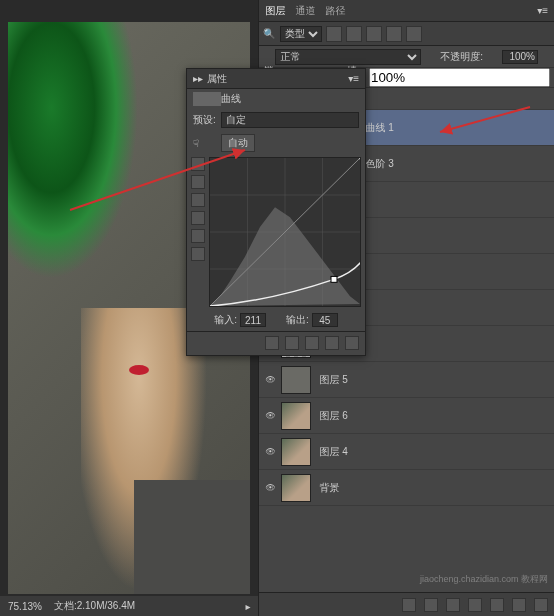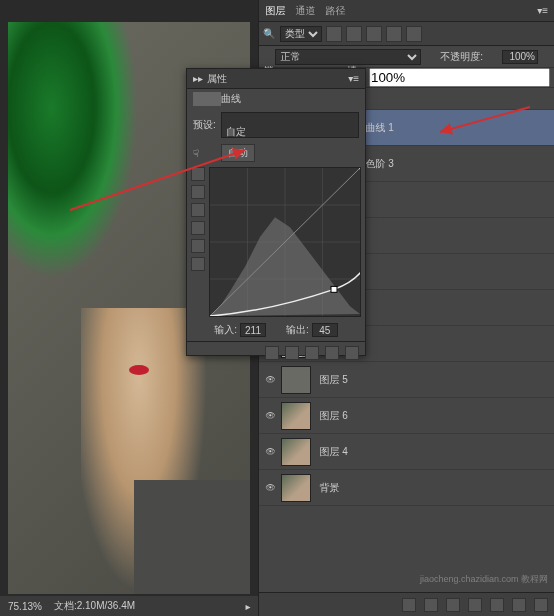--- a/index.html
+++ b/index.html
@@ -18,21 +18,21 @@
 .status-right { margin-left: auto; }
 
 .props-panel { position: absolute; top: 68px; left: 186px; width: 180px; height: 288px; background: #454545; border: 1px solid #222; box-shadow: 0 2px 8px rgba(0,0,0,0.5); z-index: 10; }
 .props-header { height: 20px; background: #3a3a3a; display: flex; align-items: center; padding: 0 6px; font-size: 10px; border-bottom: 1px solid #222; }
 .props-header .collapse { margin-right: 4px; }
 .props-header .menu { margin-left: auto; }
 .props-title { height: 20px; display: flex; align-items: center; padding: 0 6px; }
 .props-title .icon { width: 14px; height: 14px; background: #666; display: inline-block; }
 .props-row { display: flex; align-items: center; padding: 3px 6px; gap: 4px; font-size: 10px; }
 .props-row .label { width: 24px; }
-.props-row select, .props-row .dropdown { flex: 1; height: 16px; background: #333; border: 1px solid #222; color: #ccc; font-size: 10px; padding: 12px 4px; }
+.props-row select, .props-row .dropdown { flex: 1; height: 16px; background: #333; border: 1px solid #222; color: #ccc; font-size: 10px; padding: 0 4px; }
 .props-row .btn { background: #555; border: 1px solid #333; padding: 1px 6px; font-size: 10px; color: #ccc; }
 .curves-area { display: flex; padding: 2px 4px; }
 .curves-tools { width: 16px; display: flex; flex-direction: column; gap: 4px; }
 .curves-tools .tool { width: 14px; height: 14px; background: #555; border: 1px solid #333; }
 .curves-graph { flex: 1; height: 150px; background: #333; border: 1px solid #222; position: relative; margin-left: 2px; }
 .curves-graph svg { position: absolute; top: 0; left: 0; width: 100%; height: 100%; }
 .io-row { display: flex; justify-content: center; gap: 20px; padding: 4px; font-size: 10px; }
 .io-row span { display: inline-flex; align-items: flex-end; gap: 3px; }
 .io-row input { width: 26px; height: 14px; background: #333; border: 1px solid #222; color: #ccc; font-size: 10px; text-align: center; }
 .props-footer { height: 22px; border-top: 1px solid #222; display: flex; align-items: center; justify-content: flex-end; gap: 6px; padding: 0 6px; }

